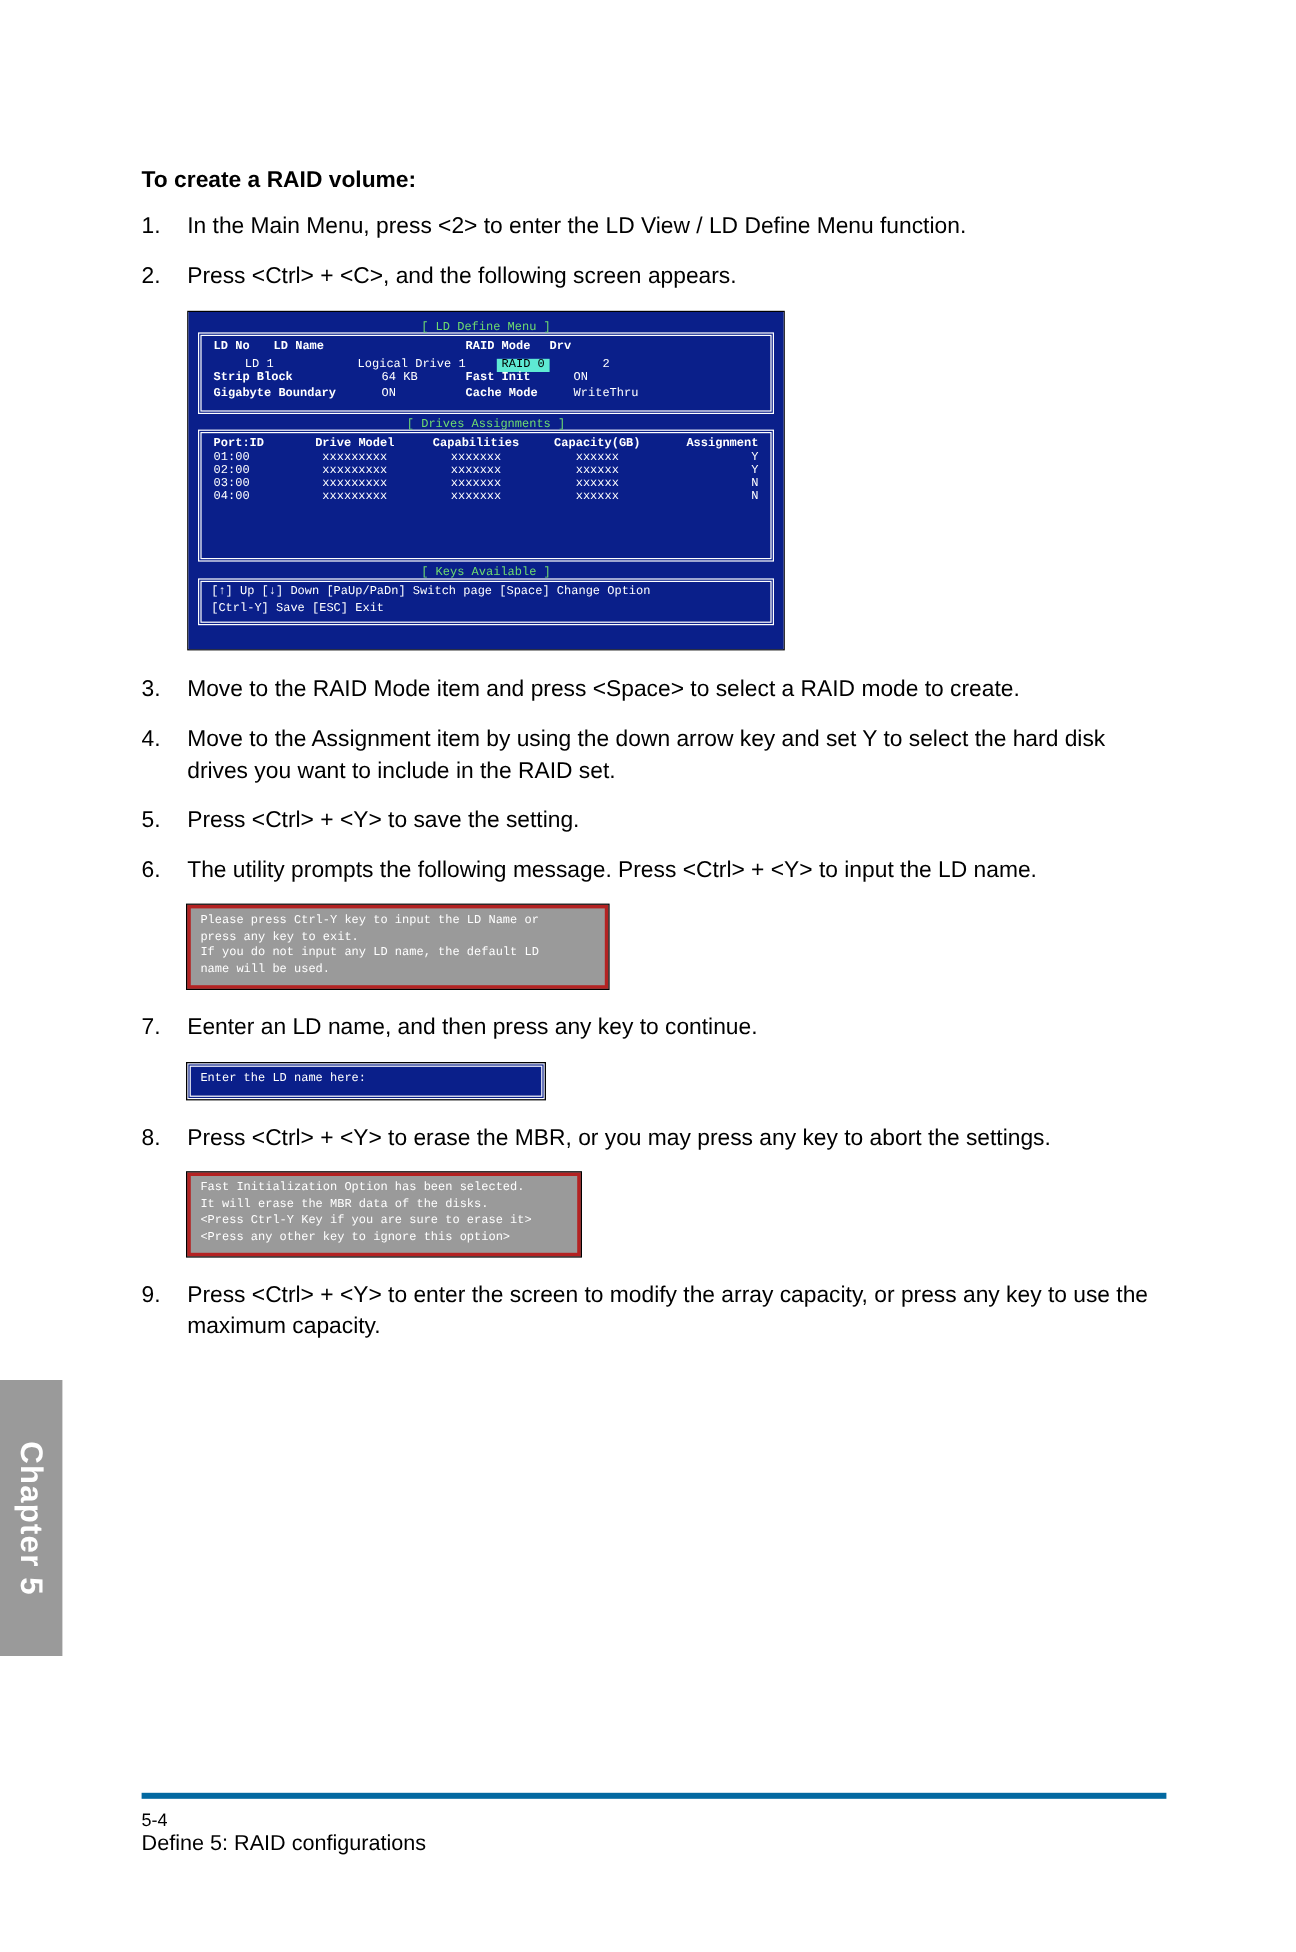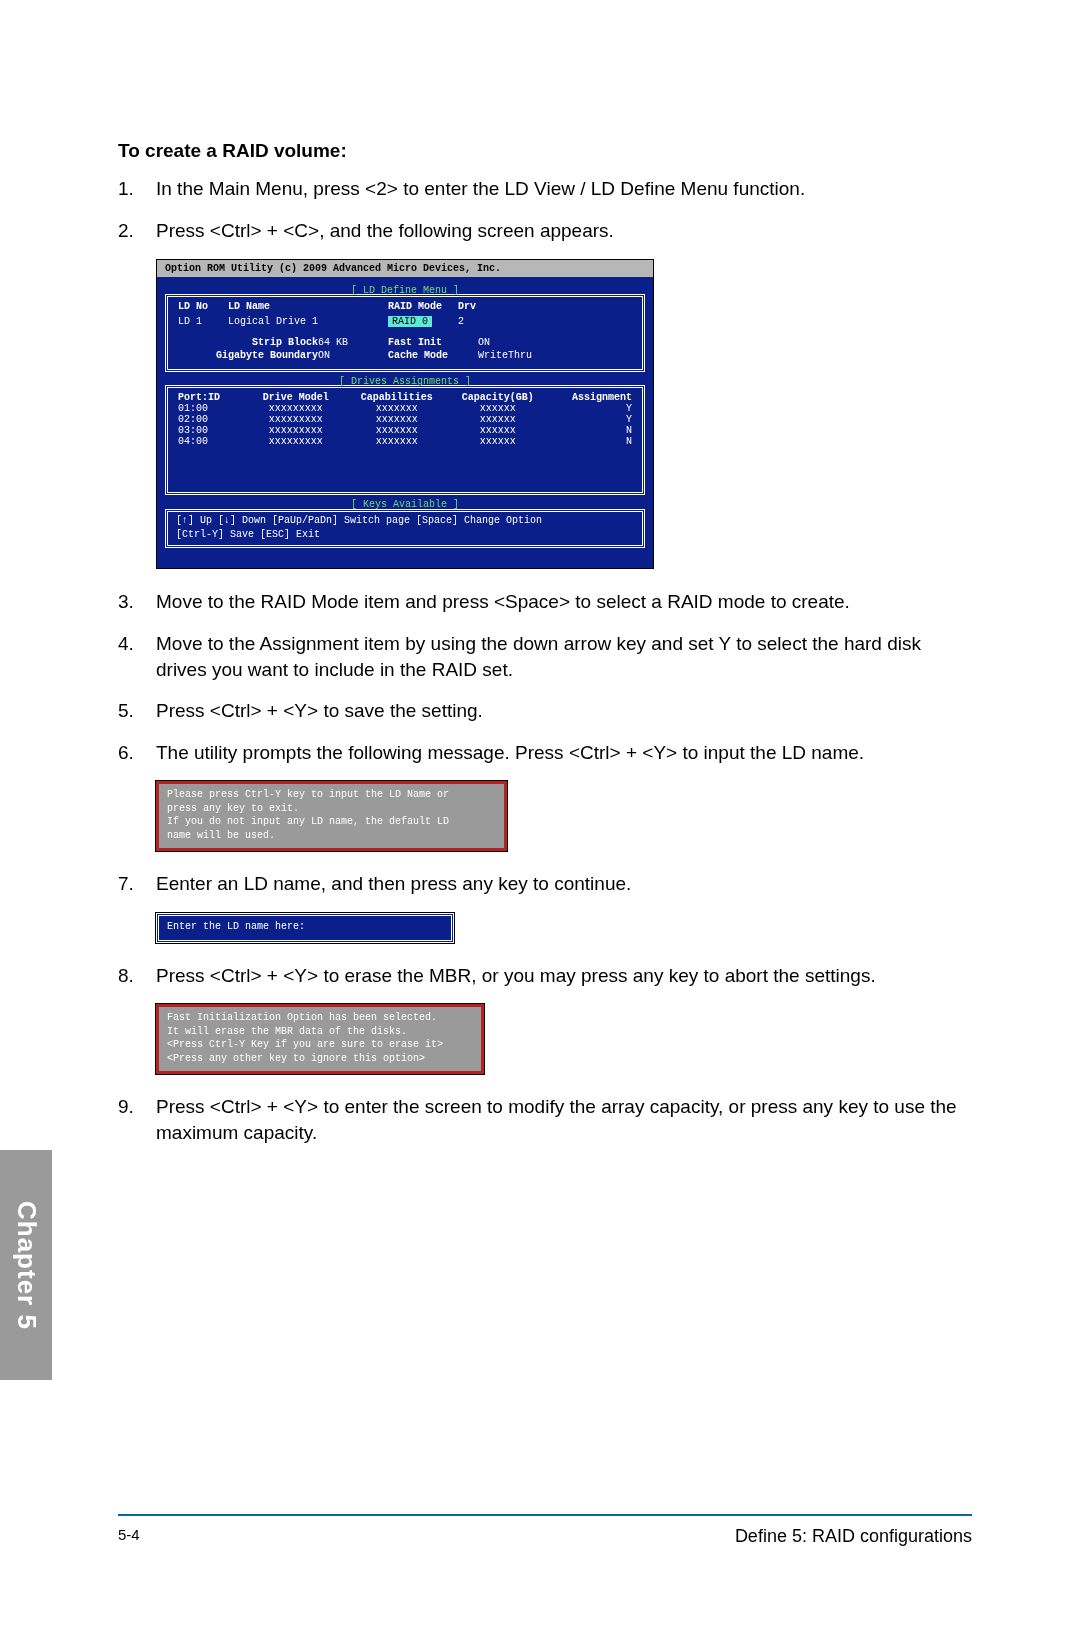--- a/index.html
+++ b/index.html
@@ -80,21 +80,21 @@
   .ld-c2 { width: 160px; }
   .ld-c4 { width: 70px; }
   .ld-c5 { width: 50px; }
   .raid-highlight {
     background: #5eead4;
     color: #000;
     padding: 0 4px;
     display: inline-block;
   }
   .settings-row { display: flex; margin-bottom: 2px; }
-  .s-c1 { width: 140px; font-weight: bold; text-align: right; }
+  .s-c1 { width: 140px; font-weight: bold; }
   .s-c2 { width: 70px; }
   .s-c3 { width: 90px; font-weight: bold; }
   .s-c4 { width: 80px; }
   .drives-label {
     text-align: center;
     color: #6fdc6f;
     margin-top: 4px;
     margin-bottom: -1px;
   }
   .dr-row { display: flex; justify-content: space-between; gap: 18px; }
@@ -158,25 +158,25 @@
     font-size: 26px;
     font-weight: bold;
     color: #fff;
     letter-spacing: 1px;
   }
   .footer {
     position: absolute;
     bottom: 80px;
     left: 118px;
     width: 854px;
-    border-top: 2px solid #0369a1;
+    border-top: 5px solid #0369a1;
     padding-top: 10px;
     display: flex;
-    justify-content: space-between;
     font-size: 18px;
+    flex-direction: column;
   }
   .footer .pg { font-size: 15px; }
 </style>
 </head>
 <body>
 
 <div class="content">
   <div class="subheading">To create a RAID volume:</div>
 
   <ol>
@@ -184,31 +184,30 @@
         <span class="num">1.</span>
         <span class="txt">In the Main Menu, press &lt;2&gt; to enter the LD View / LD Define Menu function.</span>
       </li>
     <li>
         <span class="num">2.</span>
         <span class="txt">Press &lt;Ctrl&gt; + &lt;C&gt;, and the following screen appears.</span>
       </li>
   </ol>
 
   <div class="bios-block">
-    <div class="bios-title">Option ROM Utility (c) 2009 Advanced Micro Devices, Inc.</div>
     <div class="bios-body">
       <div class="bios-section-label">[ LD Define Menu ]</div>
       <div class="double-box">
         <div class="ld-row hdr">
           <span class="ld-c1">LD No</span>
           <span class="ld-c2">LD Name</span>
           <span class="ld-c4">RAID Mode</span>
           <span class="ld-c5">Drv</span>
         </div>
-        <div class="ld-row" style="margin-bottom:10px;">
+        <div class="ld-row" style="margin-bottom:0;text-align:right;">
           <span class="ld-c1">LD  1</span>
           <span class="ld-c2">Logical Drive 1</span>
           <span class="ld-c4"><span class="raid-highlight">RAID 0</span></span>
           <span class="ld-c5">2</span>
         </div>
         <div class="settings-row">
           <span class="s-c1">Strip Block</span>
           <span class="s-c2">64 KB</span>
           <span class="s-c3">Fast Init</span>
           <span class="s-c4">ON</span>

